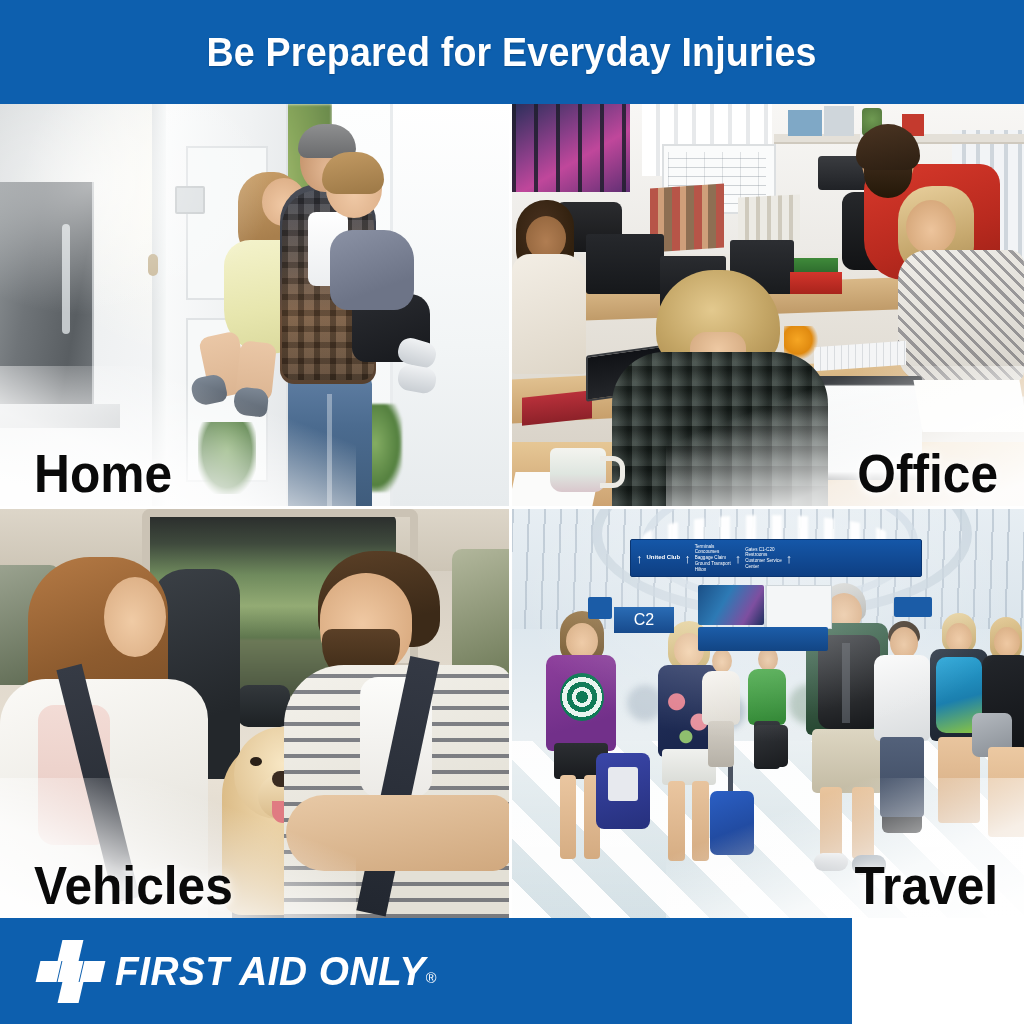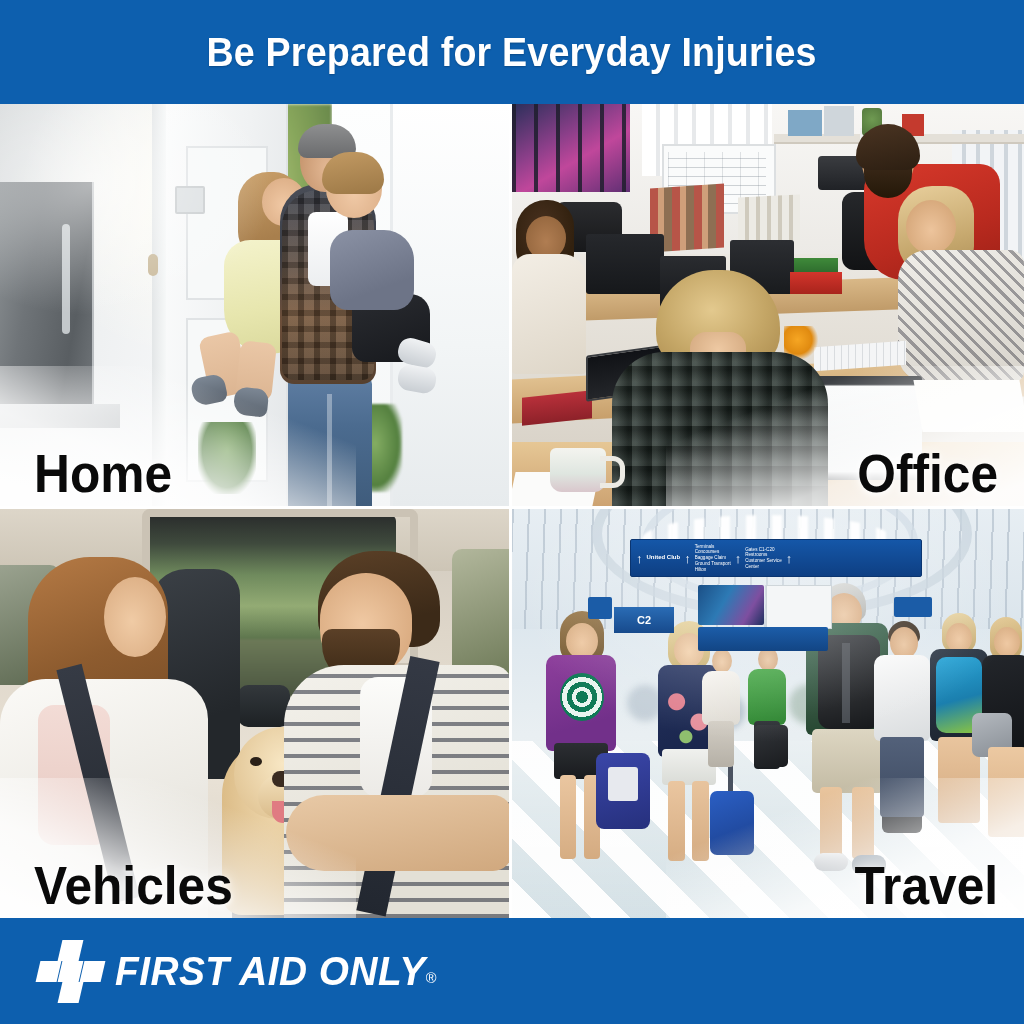--- a/index.html
+++ b/index.html
@@ -98,21 +98,21 @@
   }
   .fade-right {
     right: 0;
     background: linear-gradient(to top left, rgba(255,255,255,0.97) 8%, rgba(255,255,255,0.80) 34%, rgba(255,255,255,0) 72%);
   }
 
   
   .footer-bar {
     position: absolute;
     left: 0; top: 918px;
-    width: 1024px;
+    width: 852px;
     height: 106px;
     background: #0d5fae;
     display: flex;
     align-items: center;
   }
   .logo {
     display: flex;
     align-items: center;
     margin-left: 38px;
   }
@@ -800,21 +800,21 @@
     left: 76px; top: 88px; width: 24px; height: 22px;
     background: #1b5ca7; z-index: 6; border-radius: 2px;
   }
   .trv-sign-c {
     left: 102px; top: 98px; width: 60px; height: 26px;
     background: linear-gradient(180deg, #2a6cb5, #174a8c); z-index: 6;
   }
   .trv-sign-c-txt {
     position: absolute; inset: 0;
     display: flex; align-items: center; justify-content: center;
-    color: #fff; font-weight: bold; font-size: 11px;
+    color: #fff; font-weight: normal; font-size: 16px;
   }
   .trv-sign-r {
     left: 382px; top: 88px; width: 38px; height: 20px;
     background: #1b5ca7; z-index: 6; border-radius: 2px;
   }
   .trv-floor {
     left: 0; top: 232px; width: 512px; height: 177px;
     background:
       repeating-linear-gradient(45deg, rgba(255,255,255,0.85) 0 28px, rgba(205,220,226,0.85) 28px 56px),
       linear-gradient(180deg, #e9eef0, #f4f6f6);

